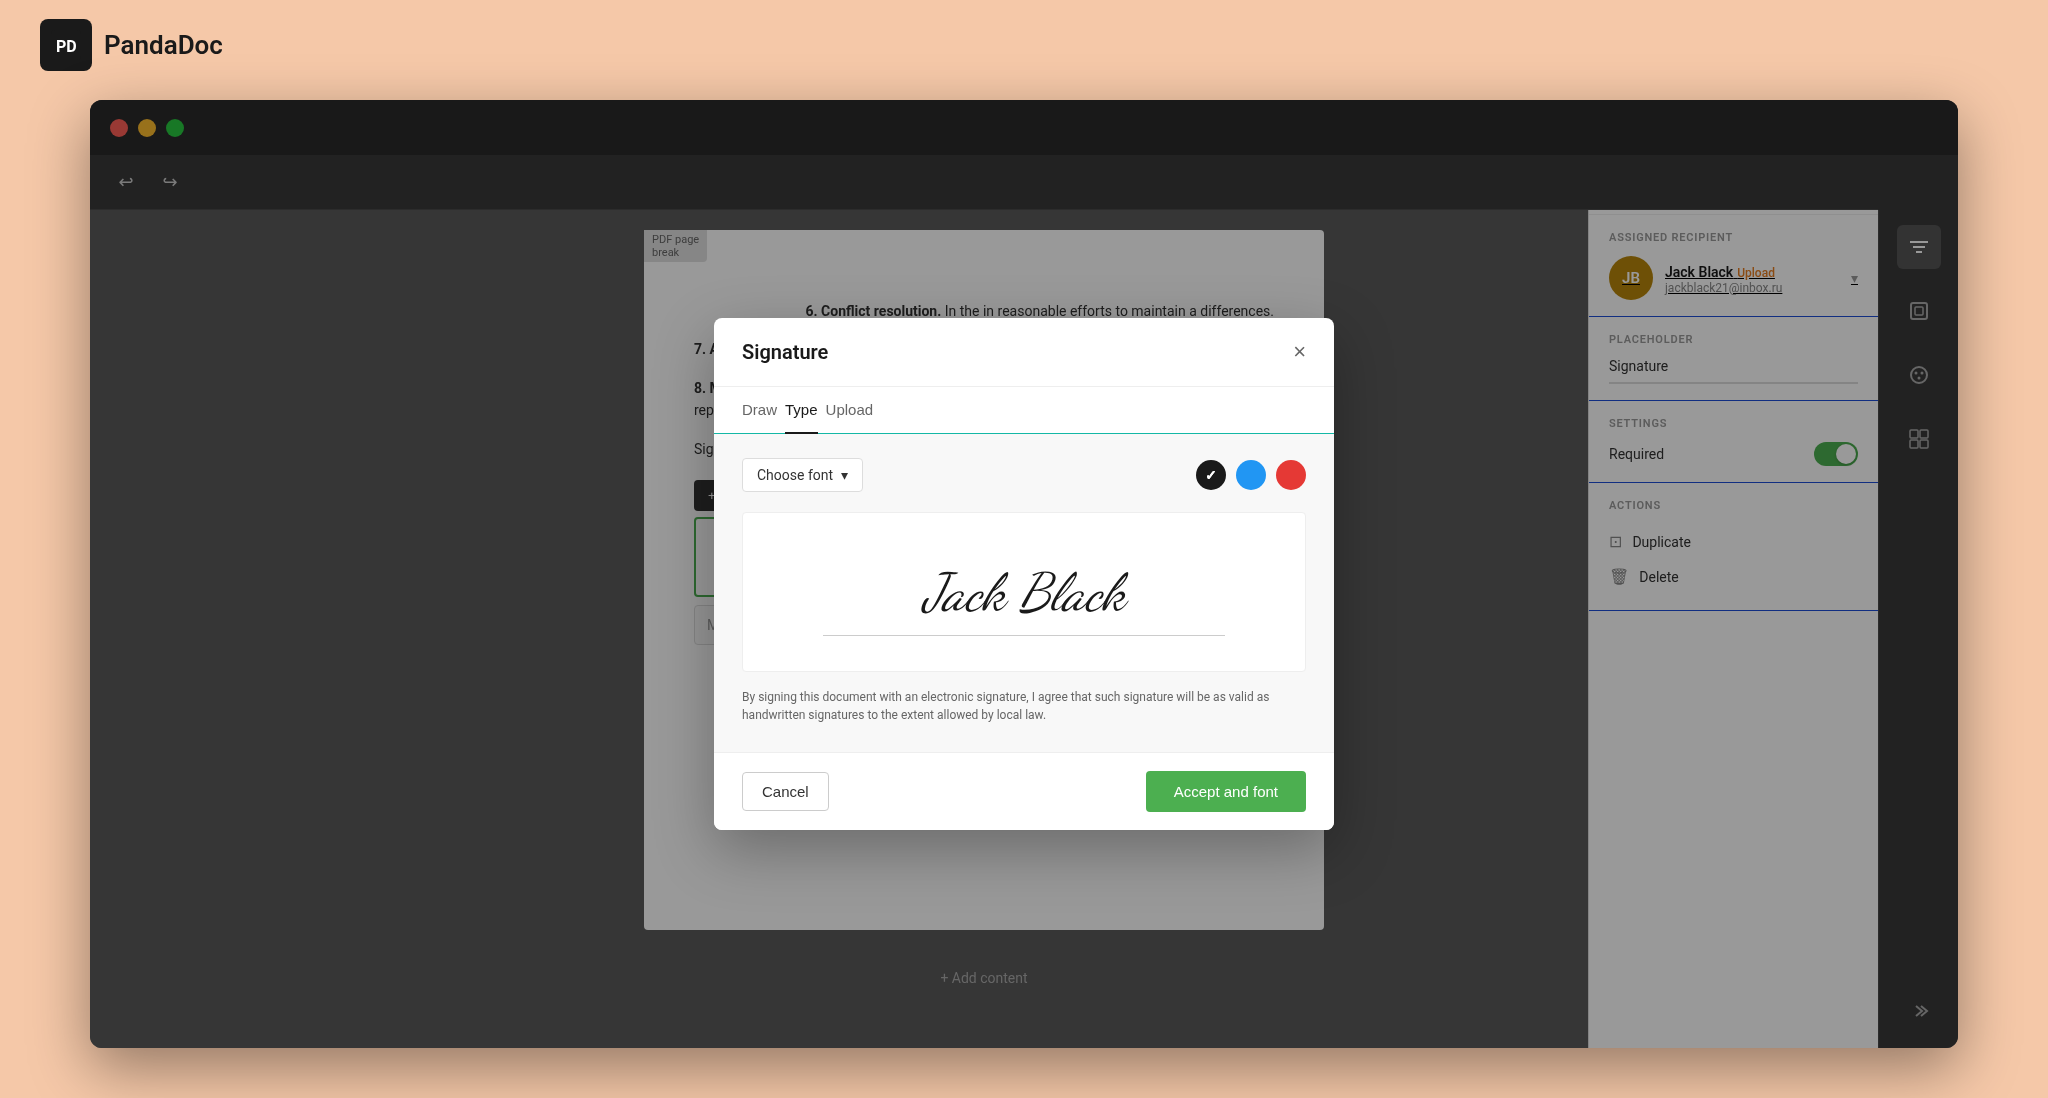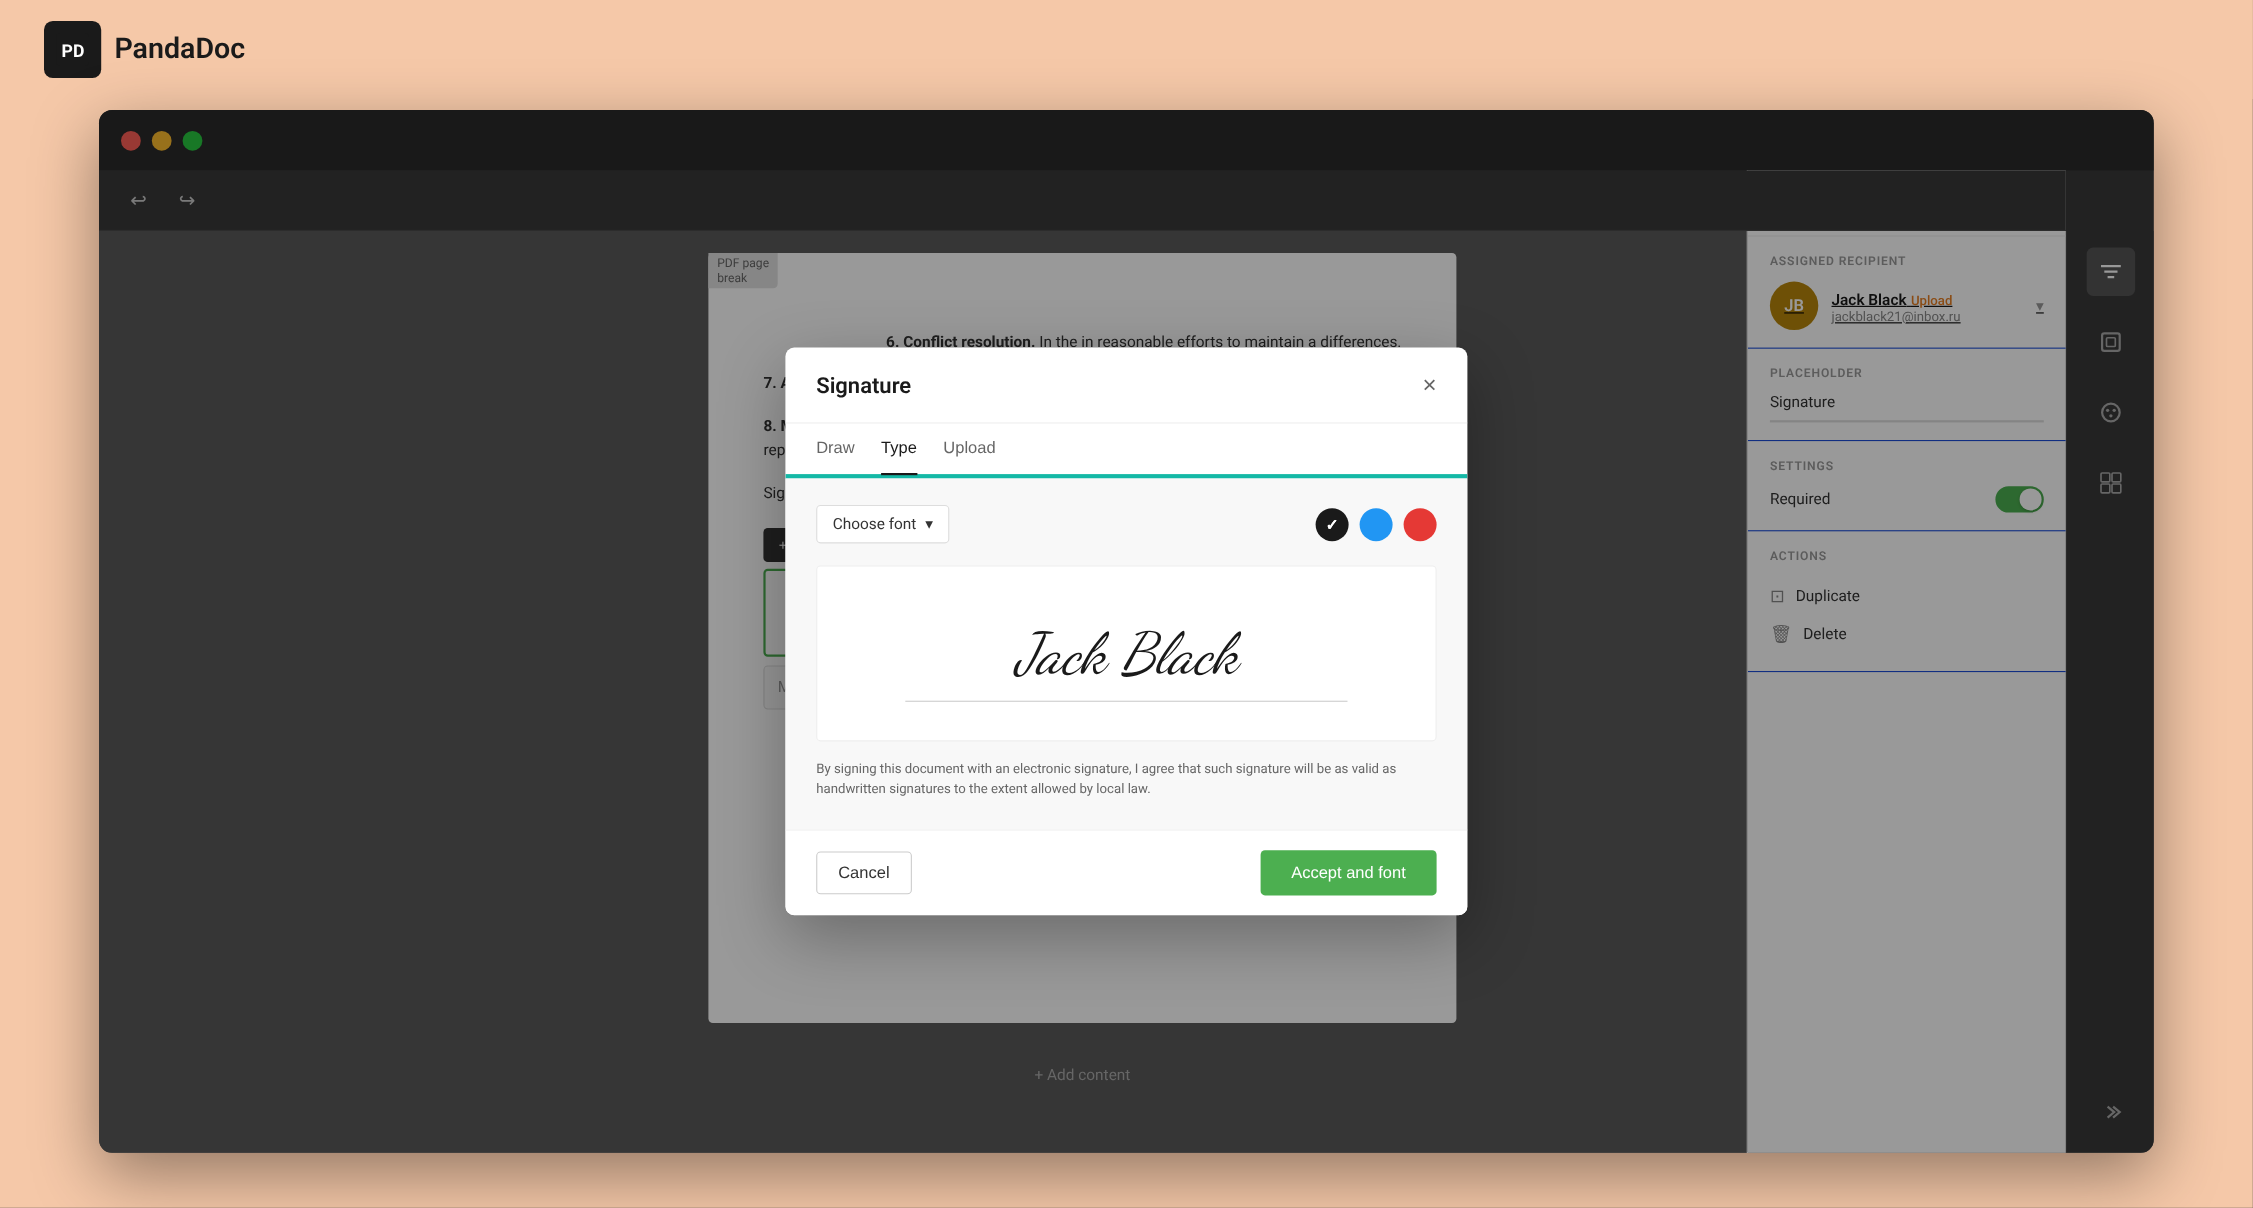--- a/index.html
+++ b/index.html
@@ -420,22 +420,22 @@
       cursor: pointer;
       font-size: 22px;
       color: #666;
       line-height: 1;
     }
 
     
     .modal-tabs {
       display: flex;
       padding: 0 28px;
-      border-bottom: 4px solid #14b8a6;
-      gap: 24px;
+      border-bottom: 1px solid #14b8a6;
+      gap: 8px;
     }
     .modal-tab {
       padding: 14px 0;
       font-size: 15px;
       color: #666;
       cursor: pointer;
       border-bottom: 2px solid transparent;
       margin-bottom: -1px;
       background: none;
       border-top: none;

